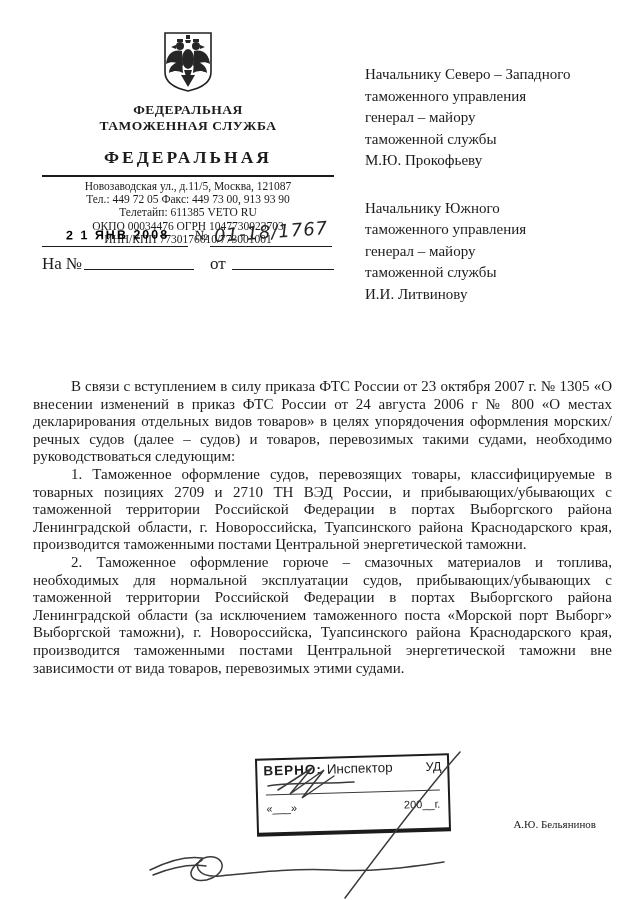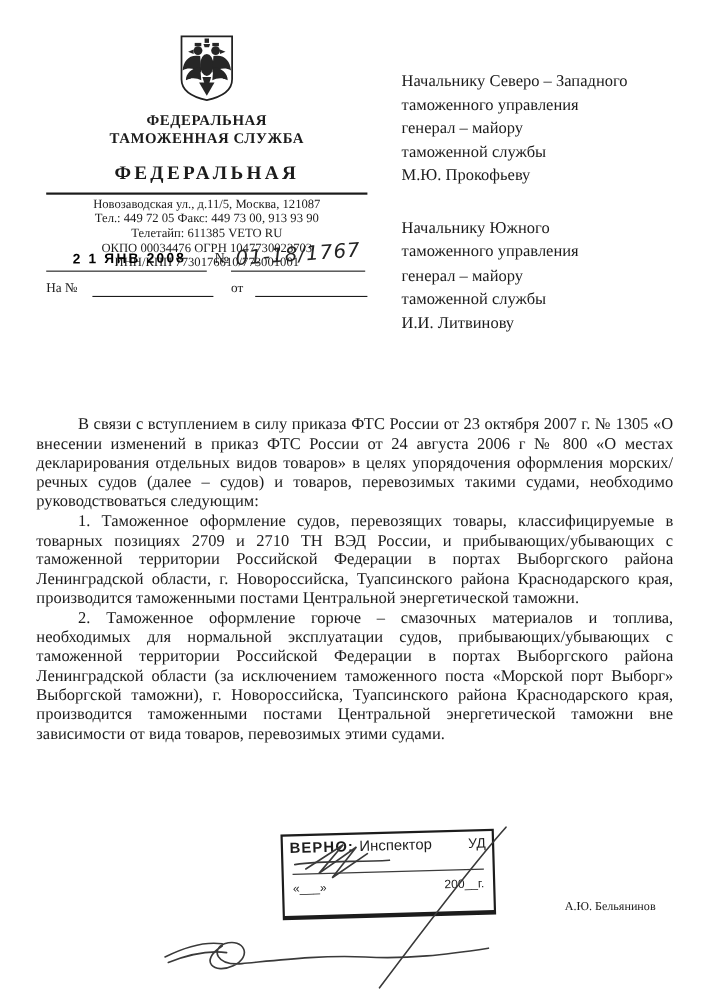--- a/index.html
+++ b/index.html
@@ -35,21 +35,21 @@
     color: #000000; transform: rotate(-0.5deg); white-space: nowrap;
   }
   .u-line { position: absolute; border-bottom: 1.2px solid #1b1b1b; }
   .ref-no-label { position: absolute; left: 153px; top: 0; font-size: 14px; }
   .ref-no-value {
     position: absolute; left: 172px; top: -7px;
     font-family: "DejaVu Sans", sans-serif;
     font-style: italic; font-size: 18px; letter-spacing: 1px;
     color: #242424; transform: rotate(-4deg); white-space: nowrap;
   }
-  .onref-row { position: absolute; left: 42px; top: 252px; width: 292px; height: 22px; font-size: 12px; }
+  .onref-row { position: absolute; left: 42px; top: 252px; width: 292px; height: 22px; font-size: 17px; }
   .onref-label { position: absolute; left: 0; top: 2px; }
   .from-label { position: absolute; left: 168px; top: 2px; }
   
   .subject { position: absolute; left: 35px; top: 288px; width: 300px; font-size: 15px; line-height: 21px; }
   
   .recipients { position: absolute; left: 365px; top: 64px; width: 255px; font-size: 15px; line-height: 21.5px; }
   .recipient-block { margin-bottom: 26px; }
   
   .body-text {
     position: absolute; left: 33px; top: 378px; width: 579px;

